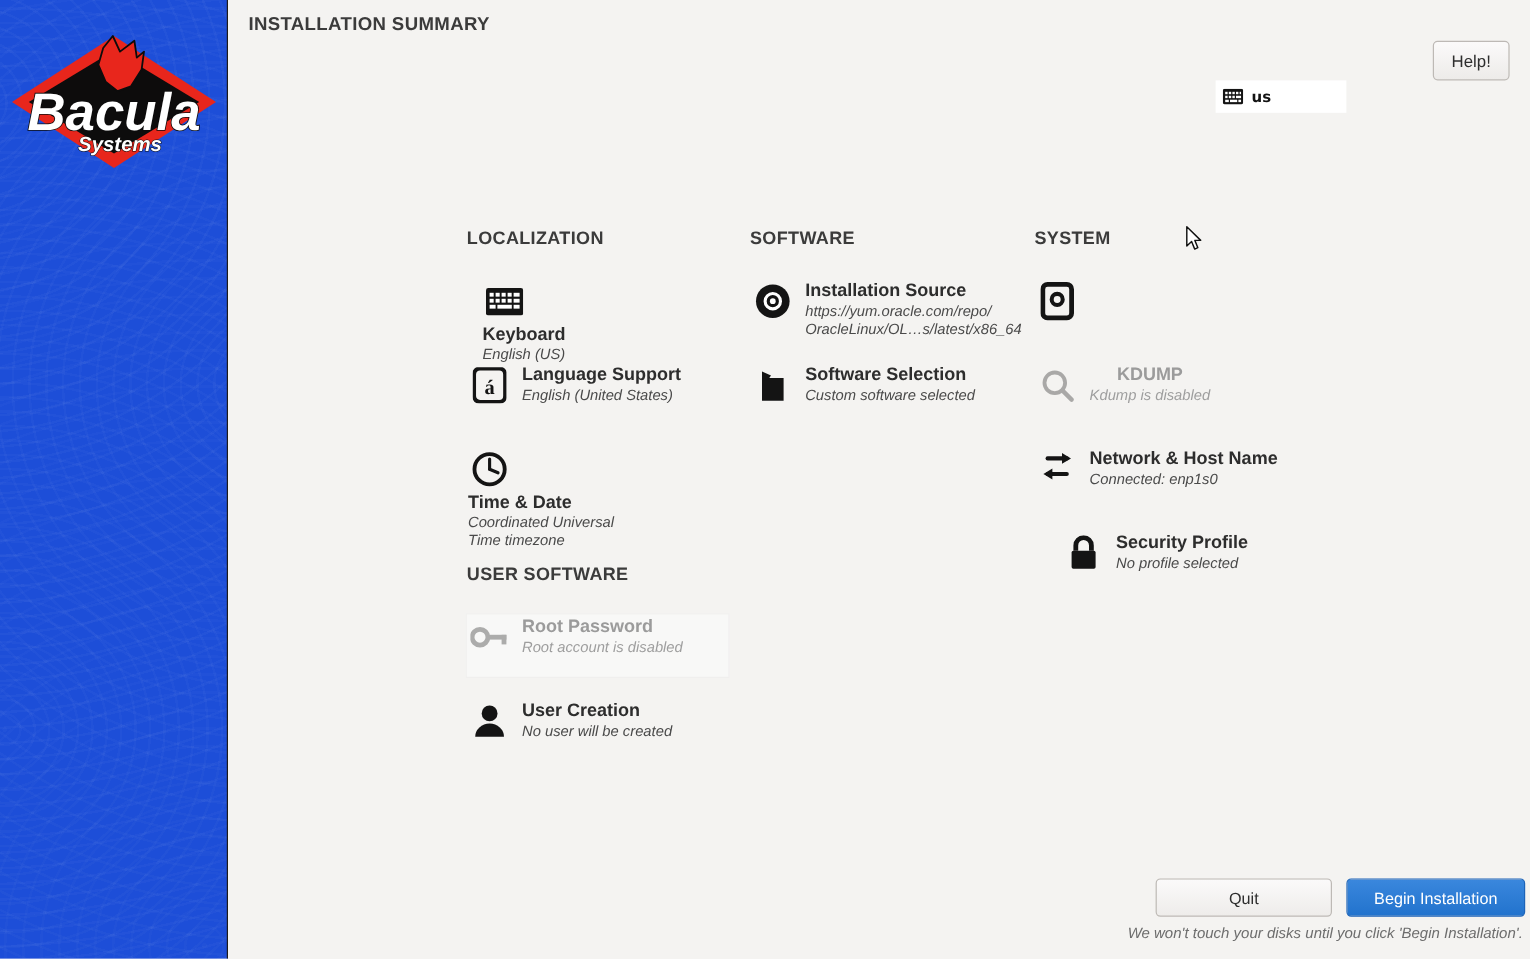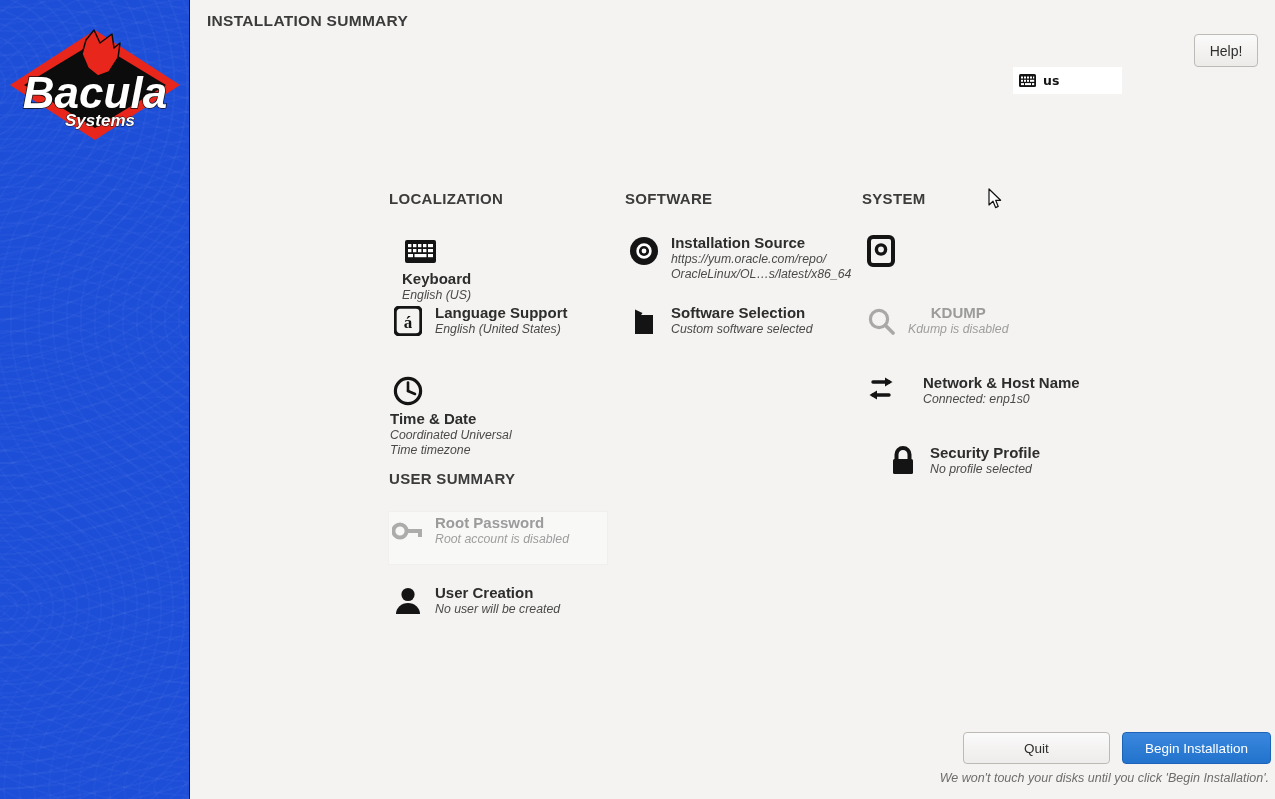--- a/index.html
+++ b/index.html
@@ -303,21 +303,21 @@
         <circle cx="13" cy="13" r="8.6" fill="none" stroke="#141414" stroke-width="3.2"></circle>
         <line x1="19.3" y1="19.3" x2="27" y2="27" stroke="#141414" stroke-width="3.6" stroke-linecap="round"></line>
       </svg>
     </span>
     <span class="hub-text">
       <div class="hub-title">KDUMP</div>
       <div class="hub-sub">Kdump is disabled</div>
     </span>
   </div>
 
-  <div class="hub-item" style="left:863px; top:373px;gap:15px;">
+  <div class="hub-item" style="left:863px; top:373px;">
     <span class="hub-icon">
       <svg width="32" height="28" viewBox="0 0 32 28">
         <path d="M8,5 L24,5" stroke="#141414" stroke-width="3.4" stroke-linecap="round"></path>
         <path d="M20,0.5 L27.5,5 L20,9.5 Z" fill="#141414"></path>
         <path d="M24,18 L8,18" stroke="#141414" stroke-width="3.4" stroke-linecap="round"></path>
         <path d="M12,13.5 L4.5,18 L12,22.5 Z" fill="#141414"></path>
       </svg>
     </span>
     <span class="hub-text">
       <div class="hub-title">Network &amp; Host Name</div>
@@ -331,21 +331,21 @@
         <path d="M6.5,13 L6.5,8.5 A6.5,6.5 0 0 1 19.5,8.5 L19.5,13" fill="none" stroke="#141414" stroke-width="4"></path>
         <rect x="3" y="13" width="20" height="15" rx="1.5" fill="#141414"></rect>
       </svg>
     </span>
     <span class="hub-text">
       <div class="hub-title">Security Profile</div>
       <div class="hub-sub">No profile selected</div>
     </span>
   </div>
 
-  <div class="col-header" style="left:389px; top:470px;">USER SUMMARY</div>
+  <div class="col-header" style="left:389px; top:470px;">USER SOFTWARE</div>
 
   <div id="root-password-panel"></div>
 
   <div class="hub-item disabled" style="left:390px; top:513px;">
     <span class="hub-icon">
       <svg width="32" height="22" viewBox="0 0 32 22">
         <circle cx="8" cy="11" r="6.6" fill="none" stroke="#141414" stroke-width="4"></circle>
         <rect x="13" y="9" width="17" height="4" fill="#141414"></rect>
         <rect x="26" y="9" width="4" height="8" fill="#141414"></rect>
       </svg>

